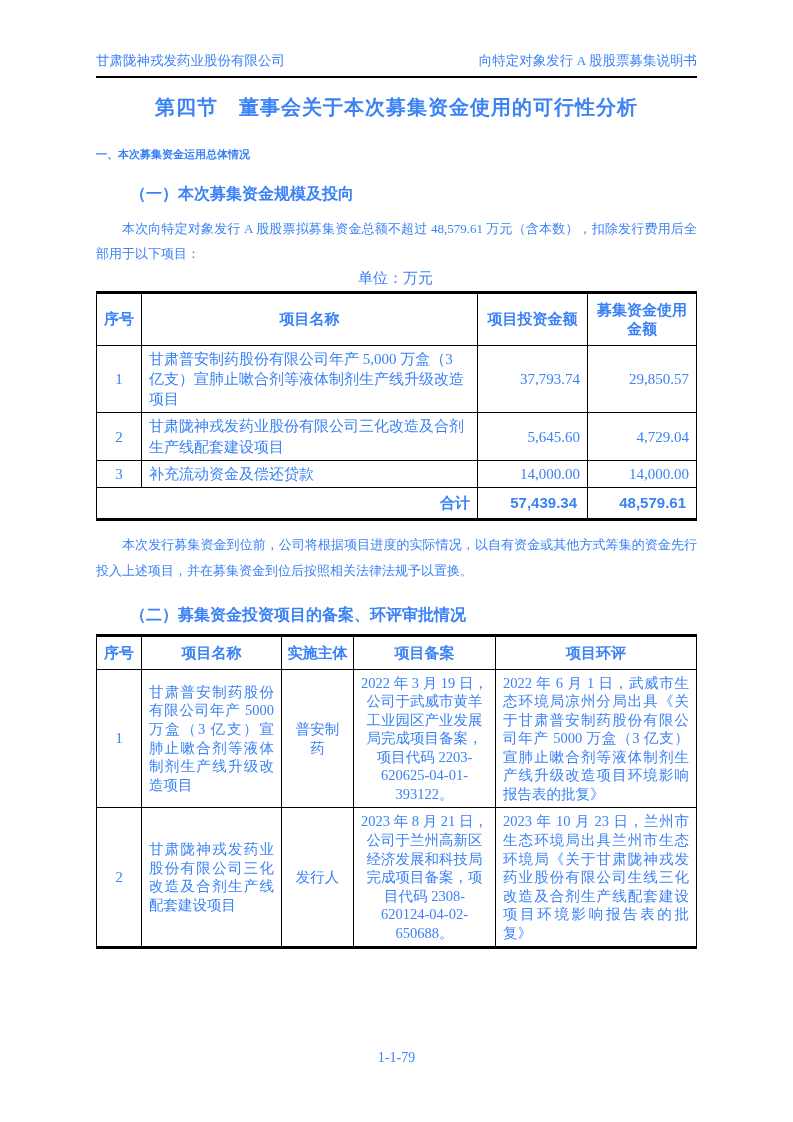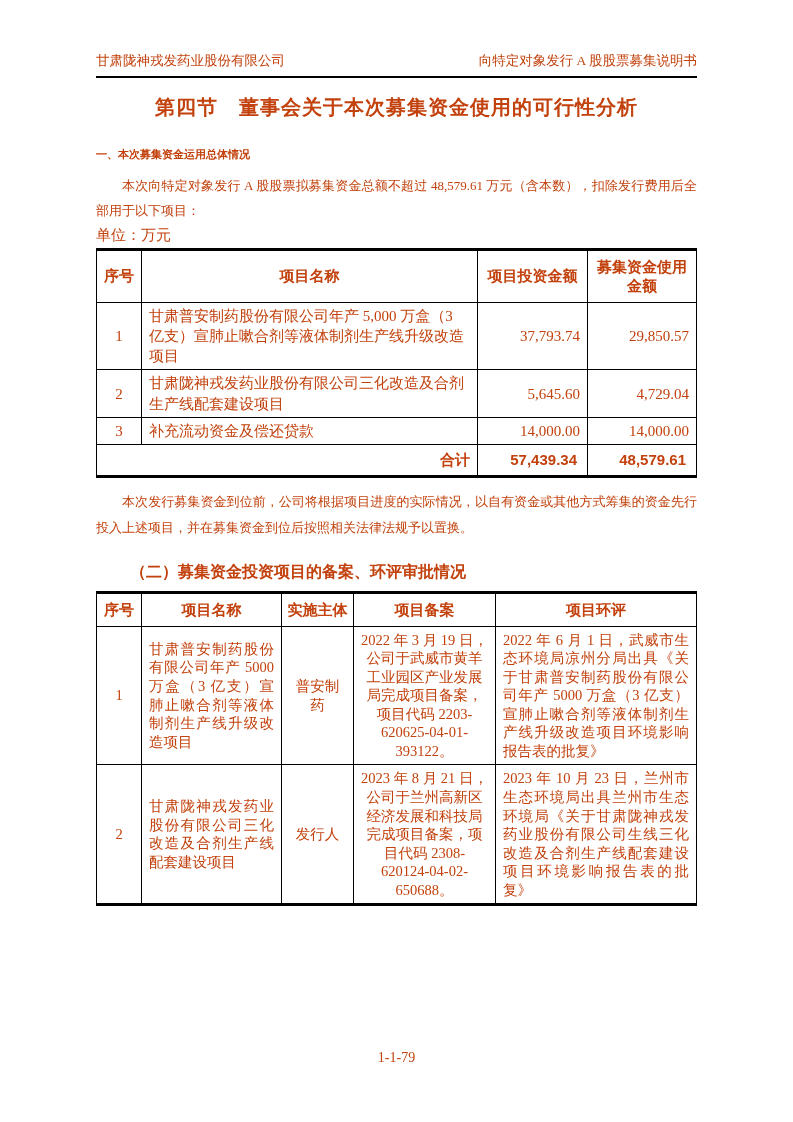--- a/index.html
+++ b/index.html
@@ -3,21 +3,21 @@
 <meta charset="utf-8">
 <style>
   * { margin: 0; padding: 0; box-sizing: border-box; }
   html, body { background: #888; }
   .page {
     position: relative;
     width: 793px;
     height: 1122px;
     margin: 0 auto;
     background: #ffffff;
-    color: #c2410c;
+    color: #3b82f6;
     font-family: "Liberation Serif", "DejaVu Serif", serif;
     padding: 52px 96px 0 96px;
     overflow: hidden;
   }
   
   .doc-header {
     display: flex;
     justify-content: space-between;
     align-items: flex-end;
     font-size: 13.5px;
@@ -49,21 +49,21 @@
   p.para {
     margin-top: 11px;
     font-size: 13px;
     line-height: 1.95;
     text-align: justify;
     text-indent: 2em;
   }
   .unit-note {
     margin-top: 2px;
     font-size: 15px;
-    text-align: left;
+    text-align: center;
     padding-right: 2px;
   }
   
   table.doc-table {
     width: 100%;
     margin-top: 3px;
     border-collapse: collapse;
     border-top: 3px solid #000;
     border-bottom: 3px solid #000;
     font-size: 15px;
@@ -107,20 +107,21 @@
 
   <header class="doc-header">
     <span>甘肃陇神戎发药业股份有限公司</span>
     <span>向特定对象发行 A 股股票募集说明书</span>
   </header>
 
   <h1 class="doc-title">第四节　董事会关于本次募集资金使用的可行性分析</h1>
 
   <h2 class="sec">一、本次募集资金运用总体情况</h2>
 
+  <h3 class="subsec">（一）本次募集资金规模及投向</h3>
 
   <p class="para">本次向特定对象发行 A 股股票拟募集资金总额不超过 48,579.61 万元（含本数），扣除发行费用后全部用于以下项目：</p>
 
   <div class="unit-note">单位：万元</div>
 
   <table class="doc-table fund">
     <colgroup>
       <col style="width:45px">
       <col style="width:336px">
       <col style="width:110px">

